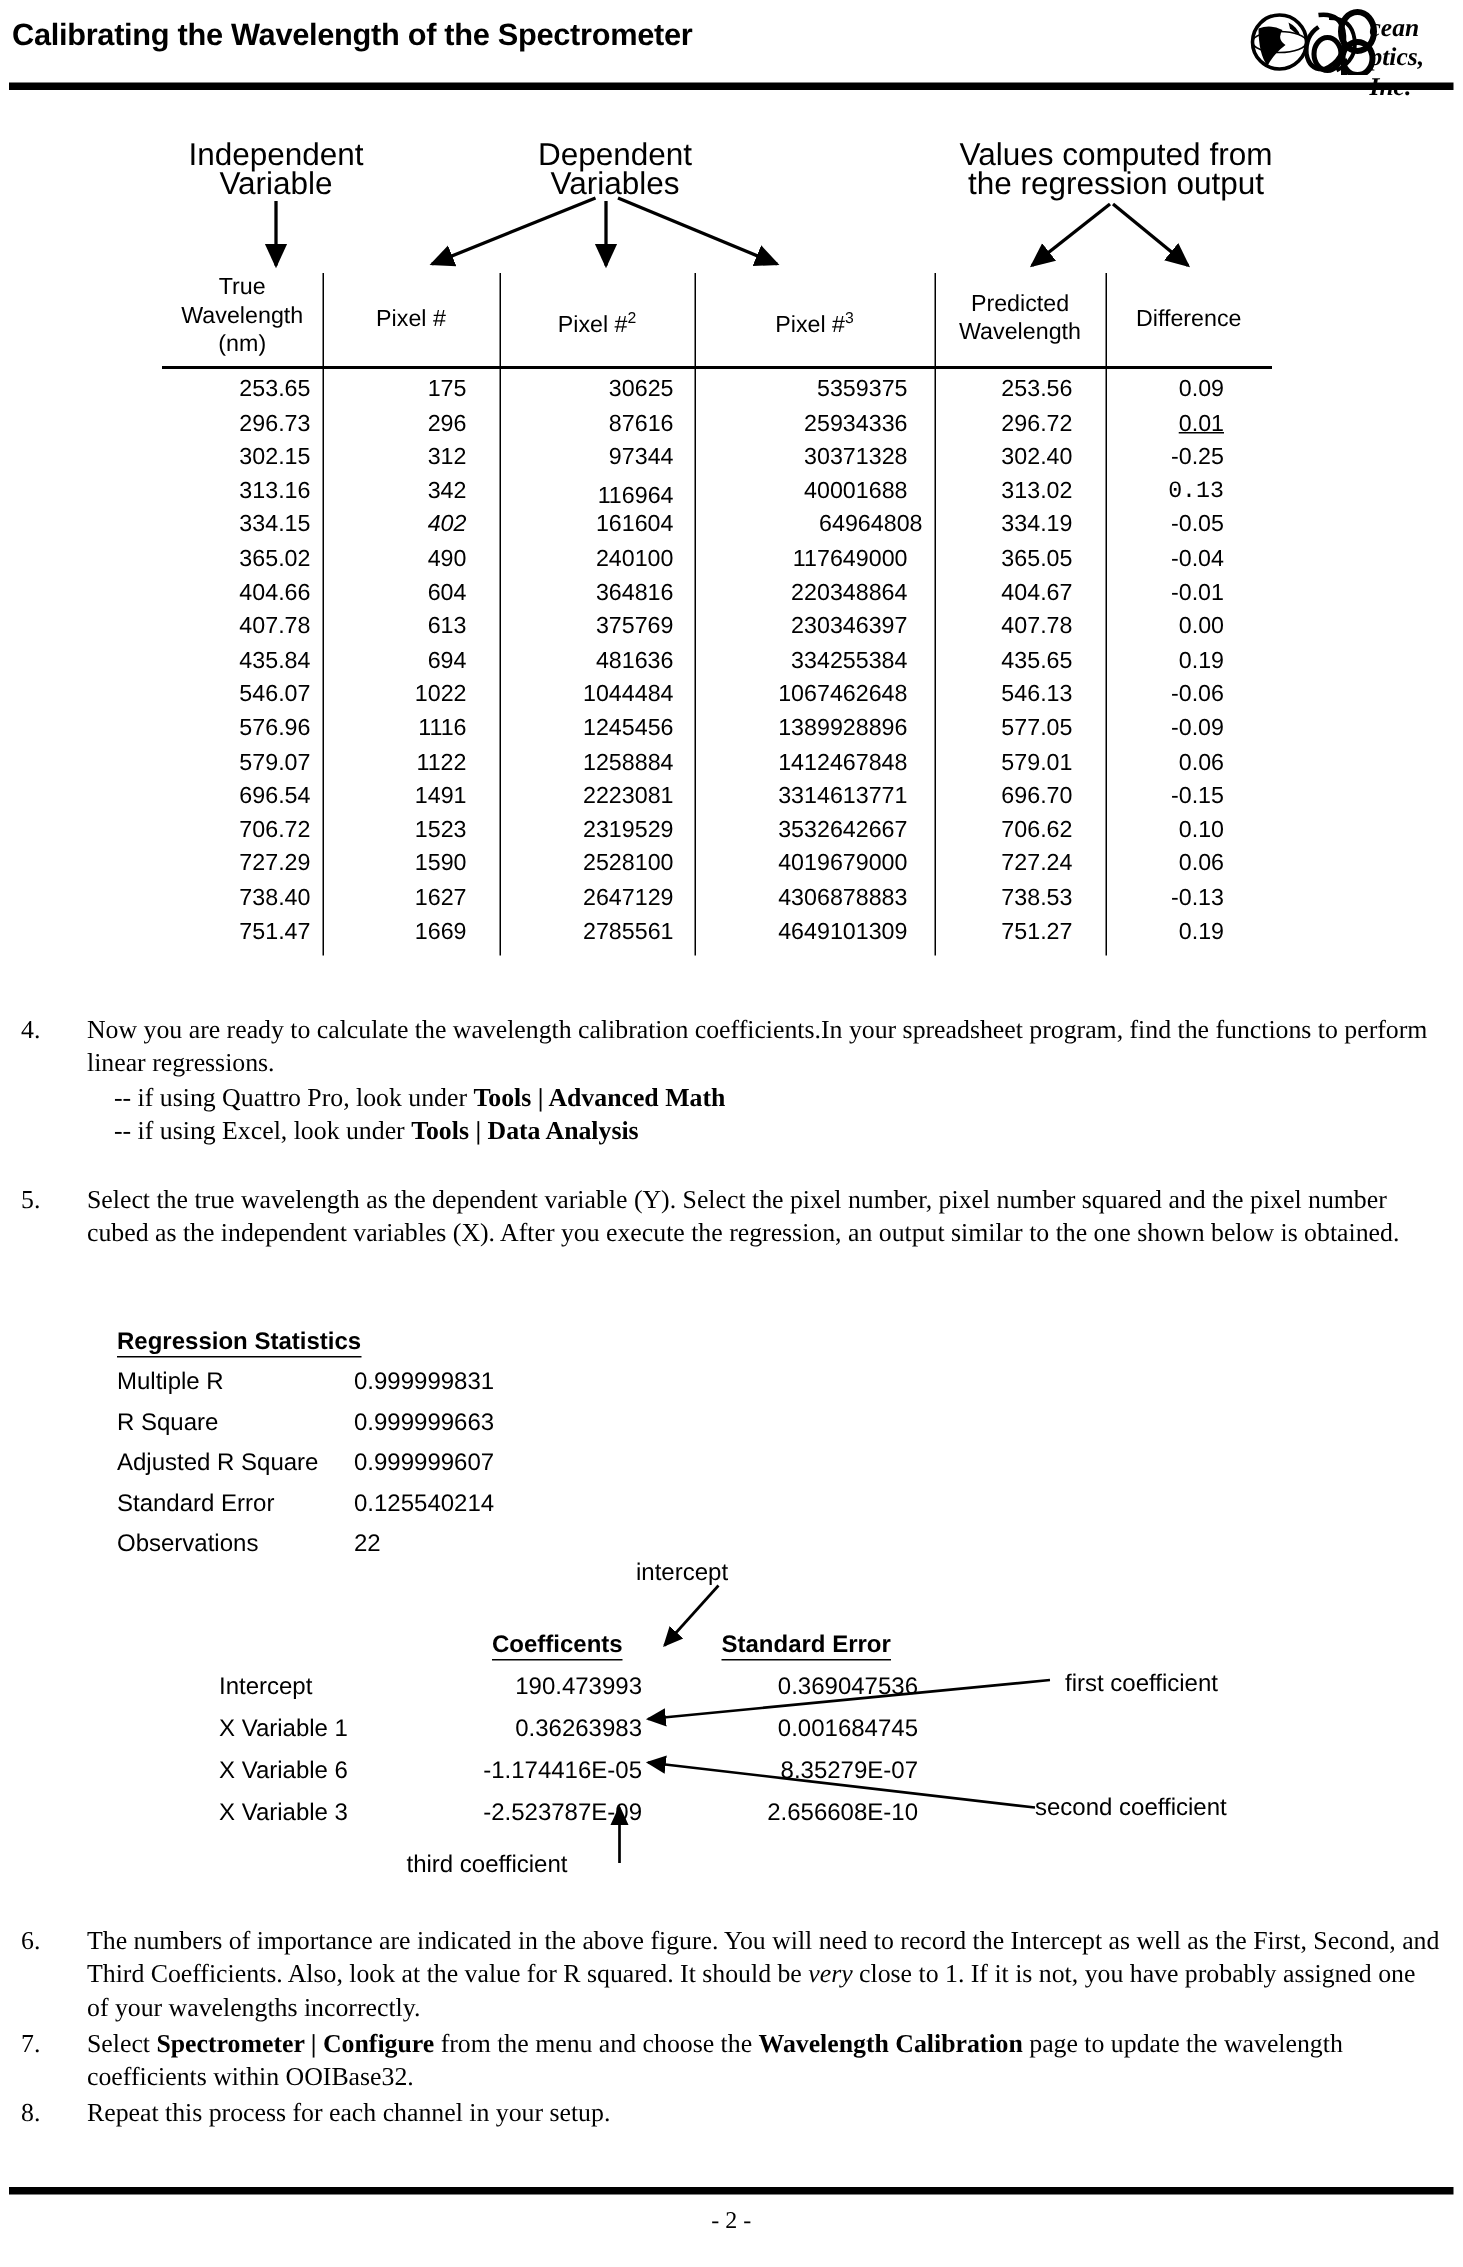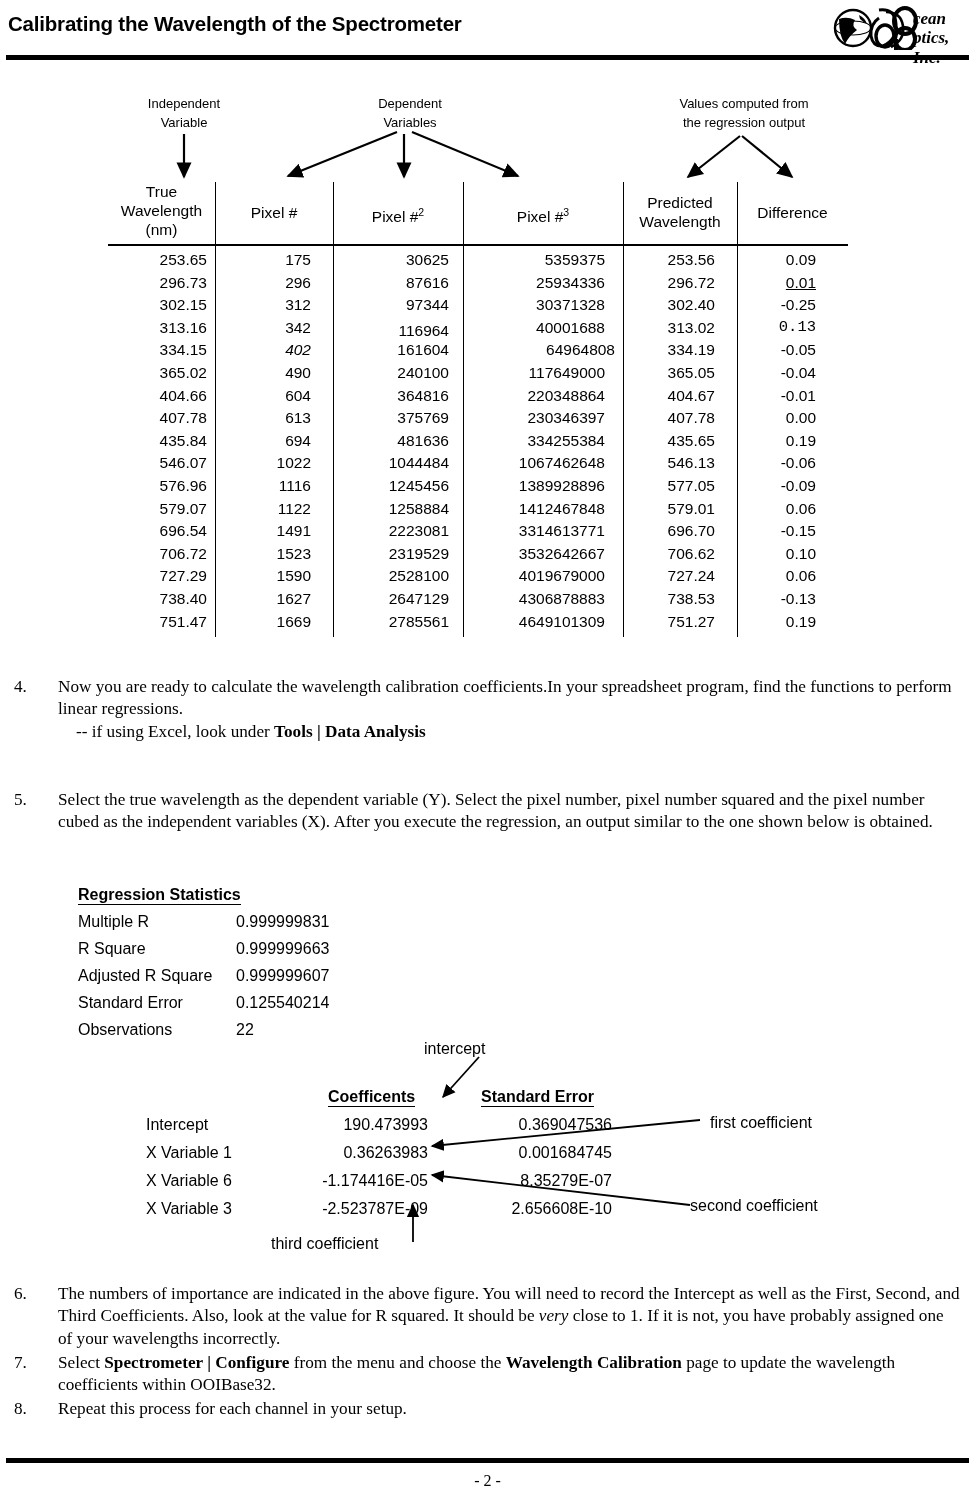--- a/index.html
+++ b/index.html
@@ -41,21 +41,21 @@
     top: 55px;
     width: 963px;
     height: 5px;
     background: #000000;
   }
 
   
   .cap {
     position: absolute;
     font-family: "Liberation Sans", sans-serif;
-    font-size: 13px;
+    font-size: 21px;
     text-align: center;
     line-height: 19px;
     white-space: pre-line;
   }
   .cap-indep { left: 104px; top: 94px; width: 160px; }
   .cap-dep   { left: 330px; top: 94px; width: 160px; }
   .cap-vals  { left: 622px; top: 94px; width: 244px; }
 
   
   .tbl {
@@ -380,20 +380,21 @@
         <div class="cell num" style="left: 355px; top: 429.6px; width: 142px;">4649101309</div>
         <div class="cell num" style="left: 515px; top: 429.6px; width: 92px;">751.27</div>
         <div class="cell num" style="left: 629px; top: 429.6px; width: 79px;">0.19</div>
       </div>
   </div>
 
   <div class="li" style="left:14px; top:676px; width:946px;">
     <span class="n">4.</span>
     <span class="body">
       <span>Now you are ready to calculate the wavelength calibration coefficients.In your spreadsheet program, find the functions to perform linear regressions.</span>
+      <span class="sub"><span>-- if using Quattro Pro, look under </span><b>Tools | Advanced Math</b></span>
       <span class="sub"><span>-- if using Excel, look under </span><b>Tools | Data Analysis</b></span>
     </span>
   </div>
 
   <div class="li" style="left:14px; top:789px; width:946px;">
     <span class="n">5.</span>
     <span class="body">Select the true wavelength as the dependent variable (Y). Select the pixel number, pixel number squared and the pixel number cubed as the independent variables (X). After you execute the regression, an output similar to the one shown below is obtained.</span>
   </div>
 
   <div class="rs-title">Regression Statistics</div>

